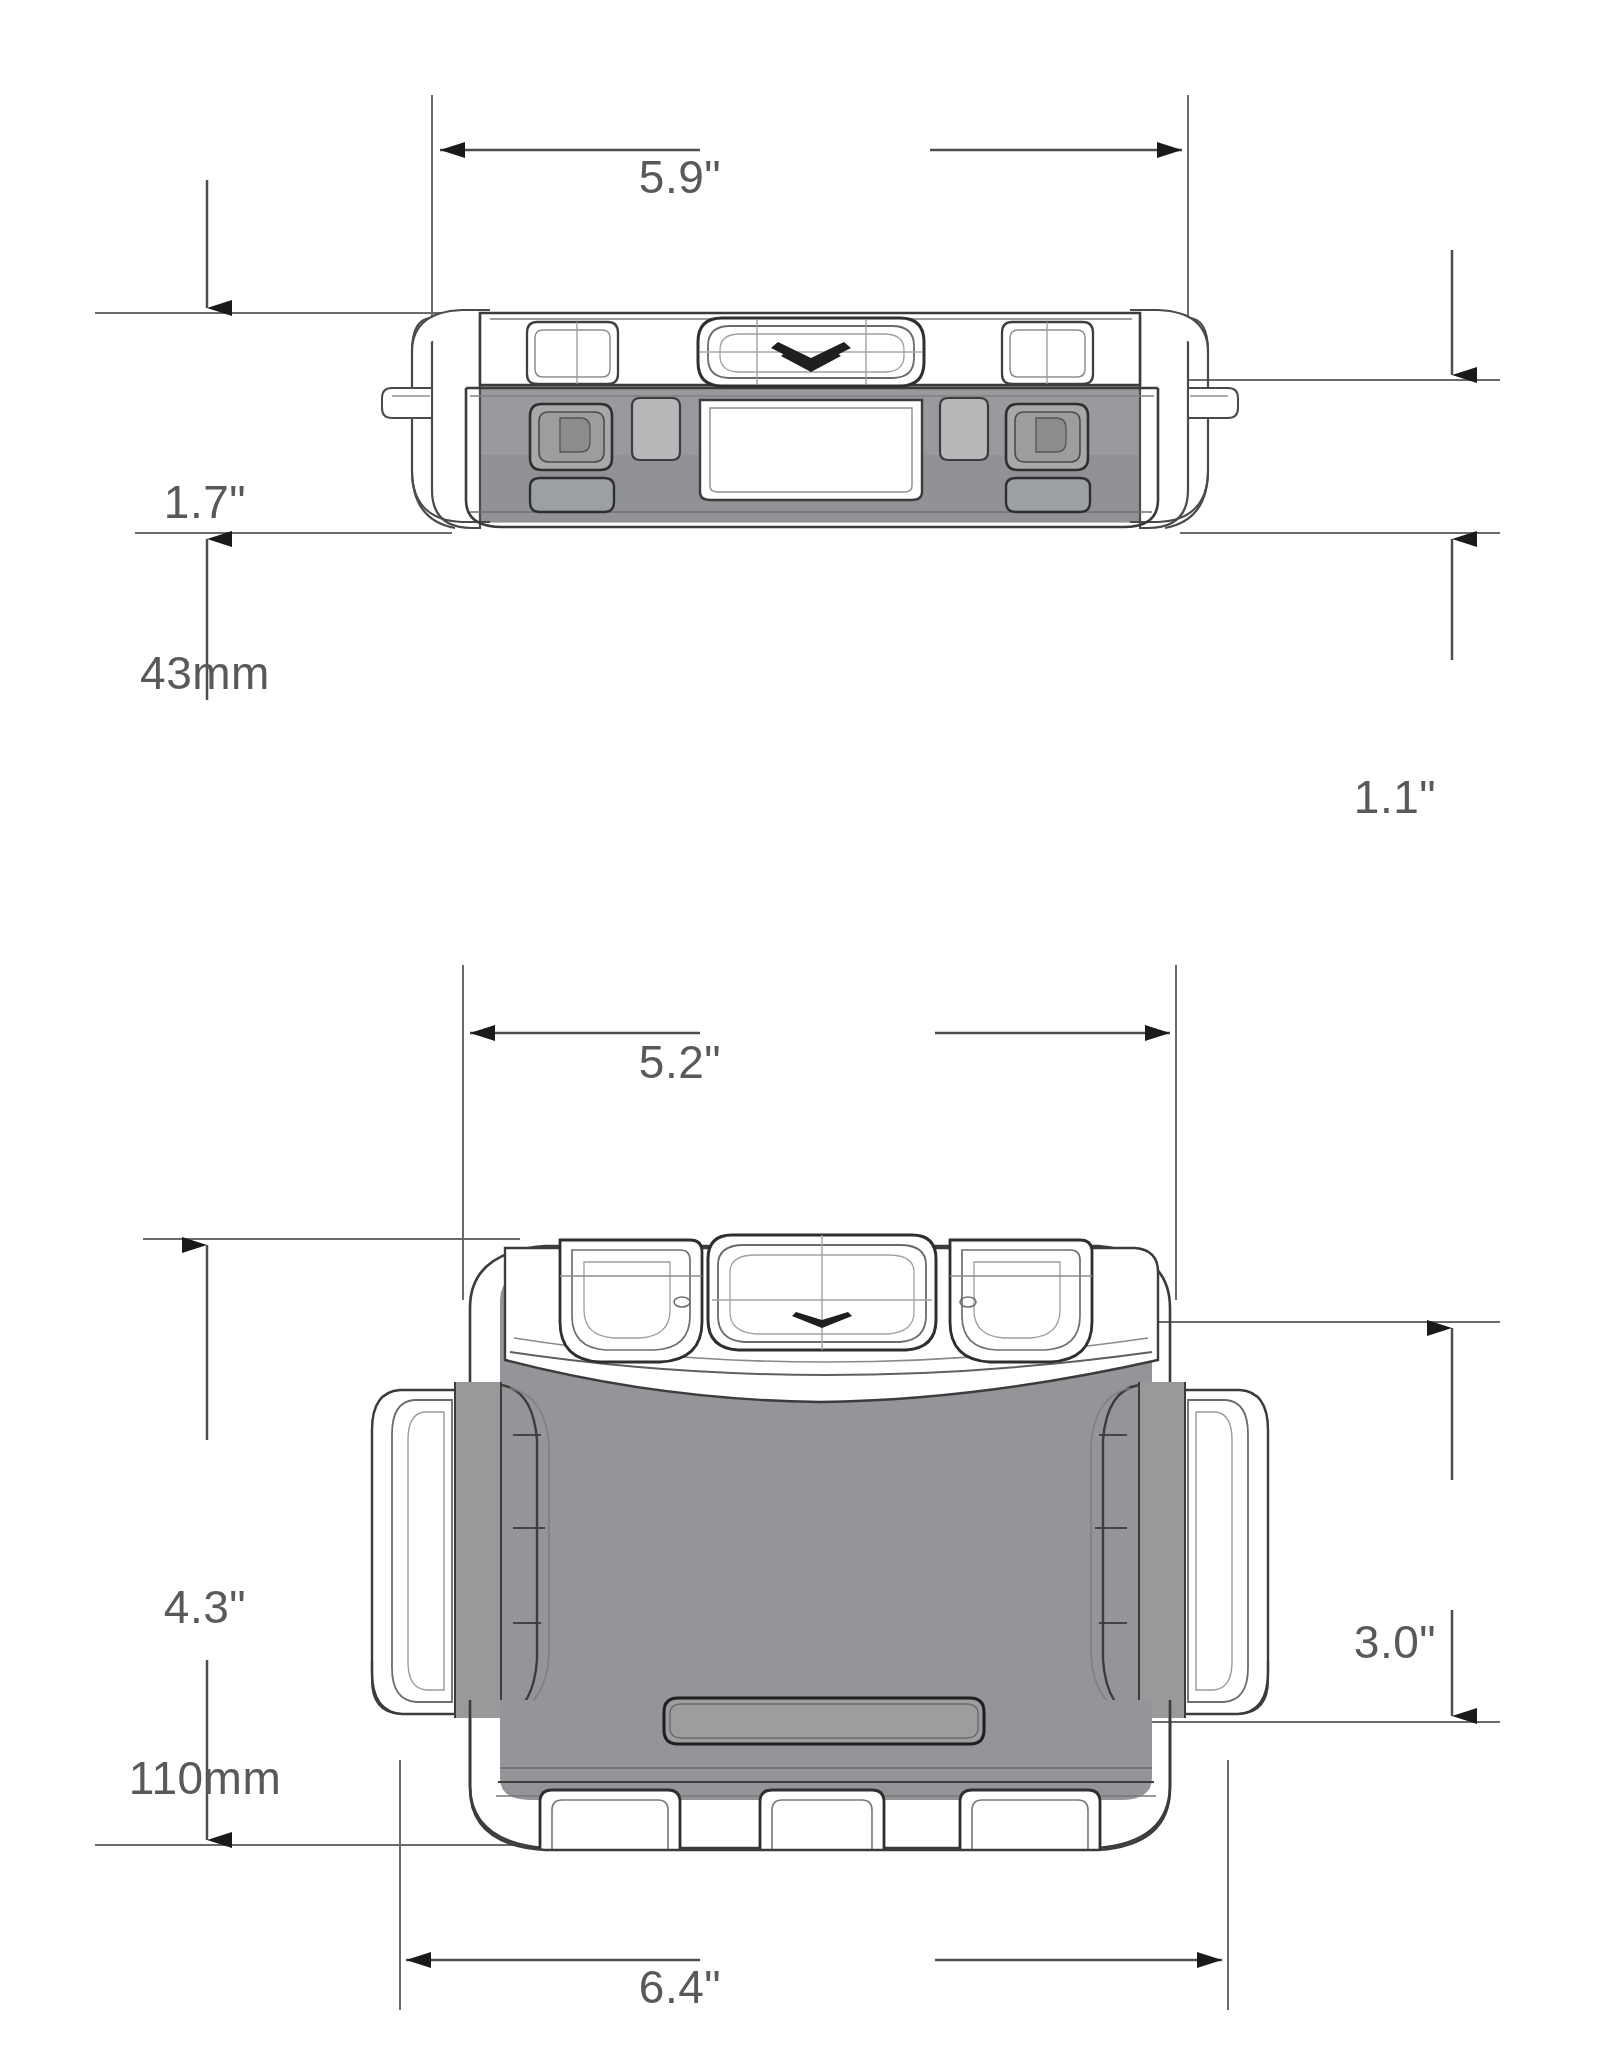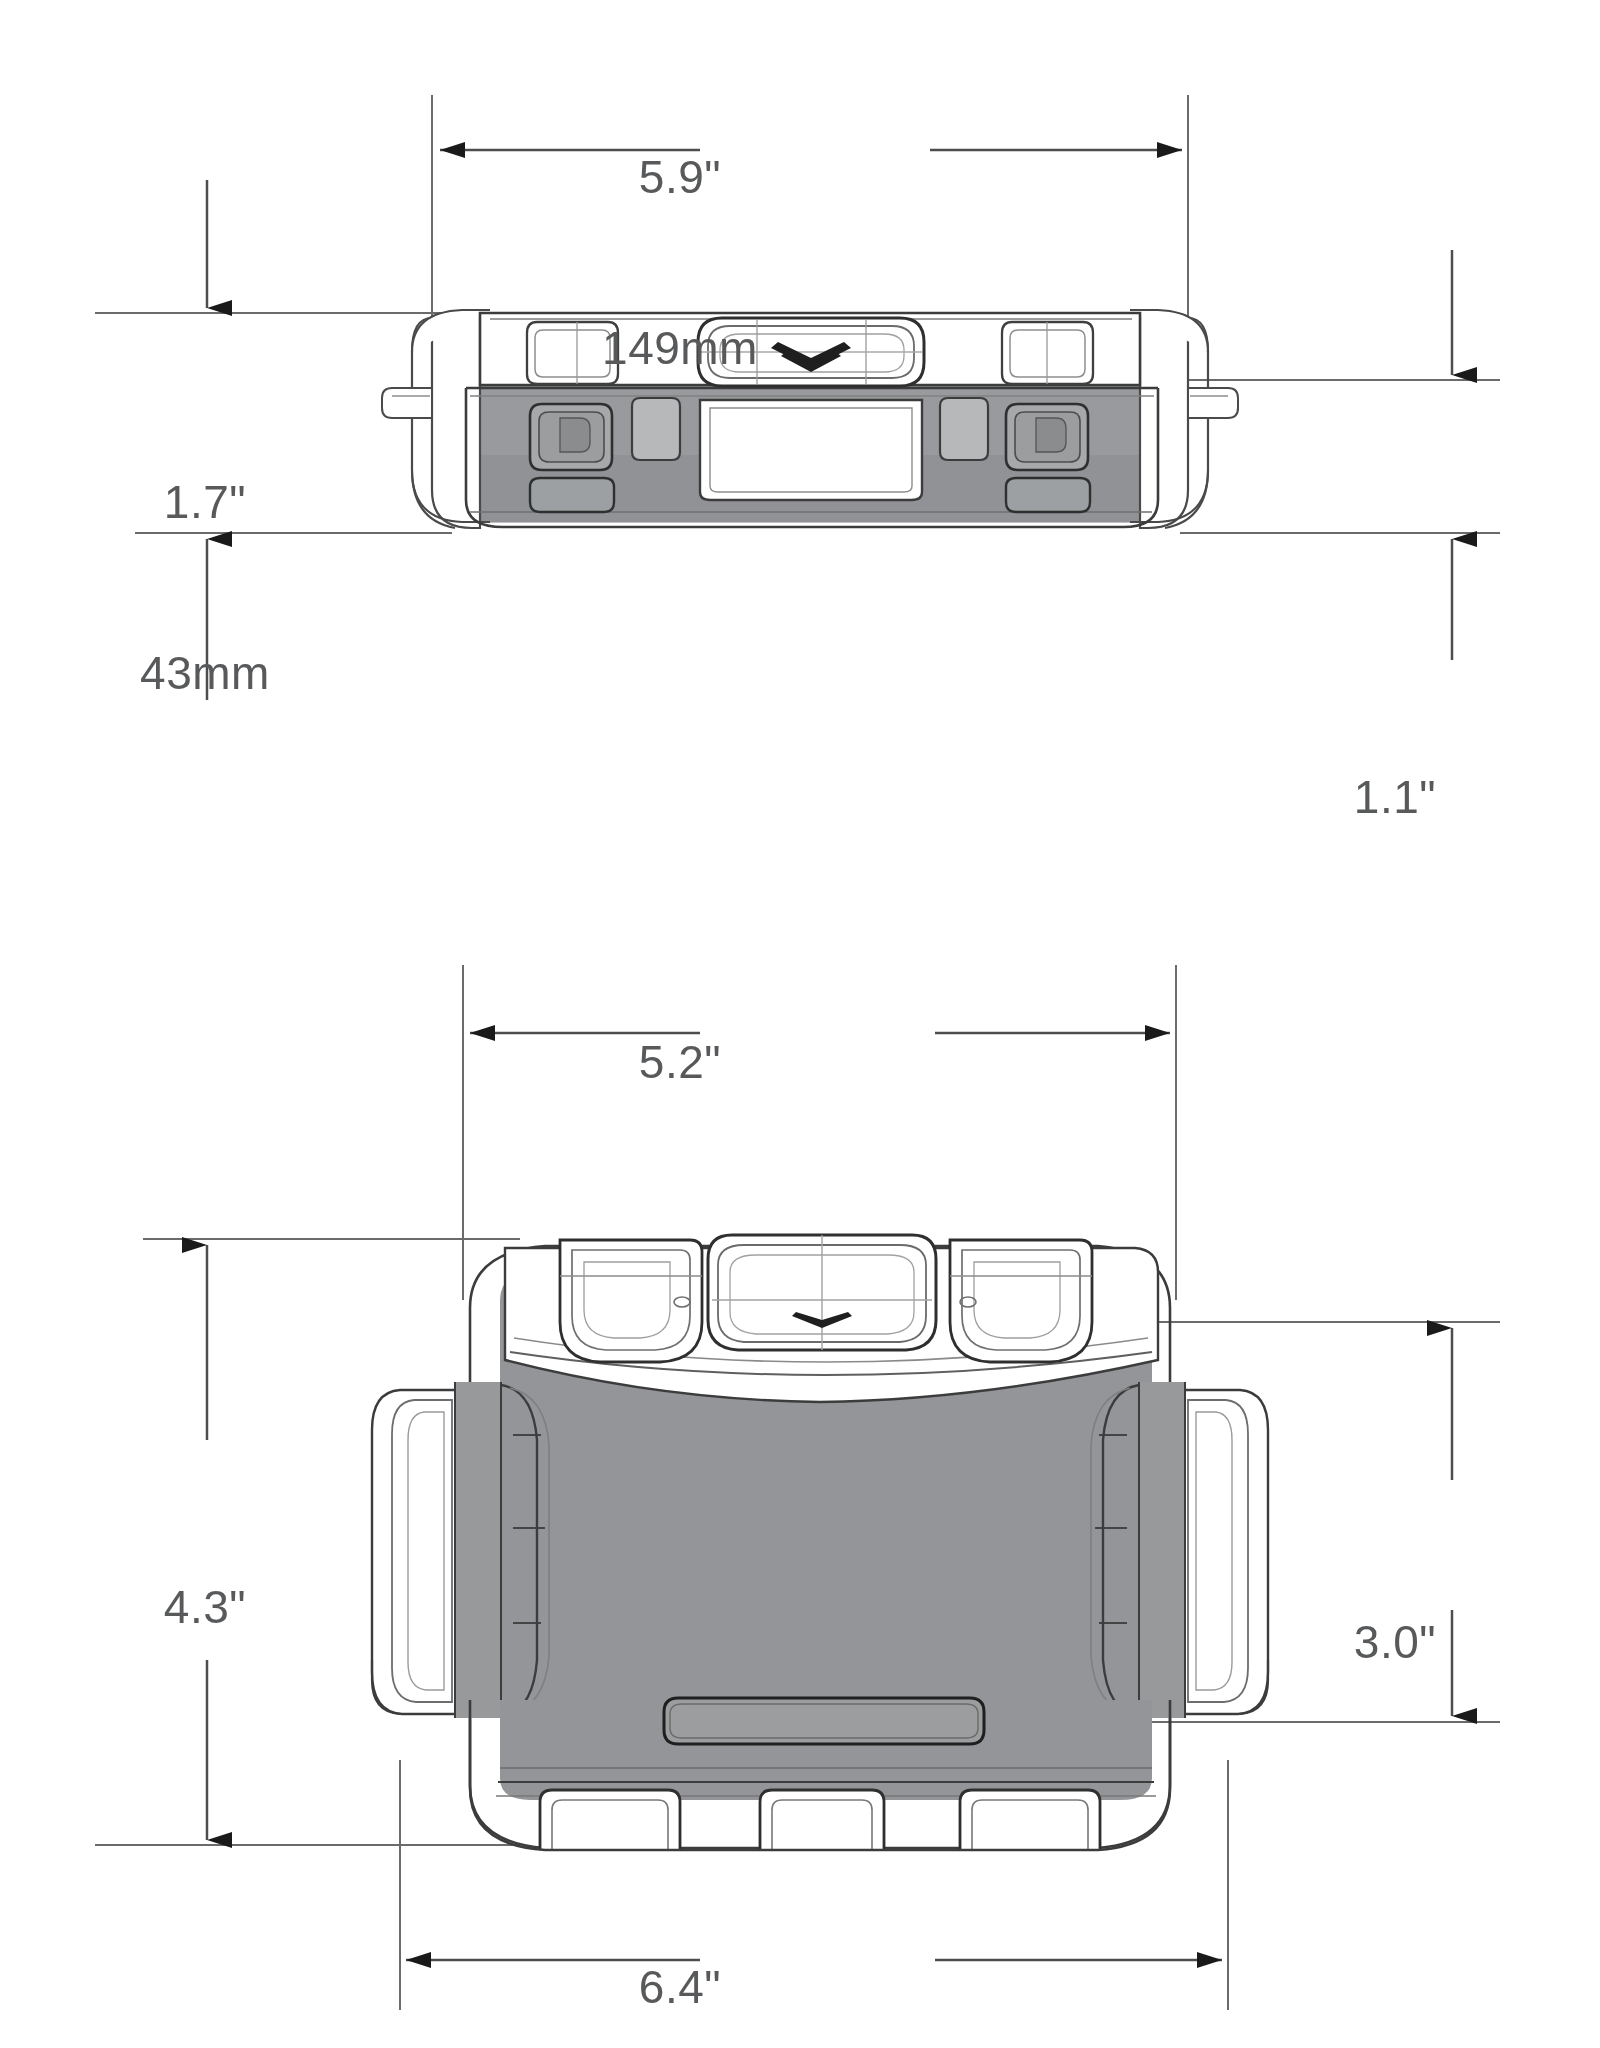--- a/index.html
+++ b/index.html
@@ -321,38 +321,38 @@
 
         <path d="M470,1700 L470,1788 Q470,1845 545,1850 L1098,1850 Q1170,1845 1170,1788 L1170,1700" fill="none" stroke="#3c3c3c" stroke-width="2.6"></path>
         <path d="M400,1714 Q372,1712 372,1680 L372,1660" fill="none" stroke="#3c3c3c" stroke-width="2.2"></path>
         <path d="M1240,1714 Q1268,1712 1268,1680 L1268,1660" fill="none" stroke="#3c3c3c" stroke-width="2.2"></path>
       </g>
     </g>
   </svg>
 
   <div class="dim-text" style="left:560px; top:35px; width:240px;">
     <span>5.9"</span>
-    <span>149mm</span>
   </div>
 
   <div class="dim-text" style="left:85px; top:360px; width:240px;">
     <span>1.7"</span>
     <span>43mm</span>
   </div>
 
   <div class="dim-text" style="left:1275px; top:655px; width:240px;">
     <span>1.1"</span>
   </div>
 
   <div class="dim-text" style="left:560px; top:920px; width:240px;">
     <span>5.2"</span>
   </div>
 
   <div class="dim-text" style="left:85px; top:1465px; width:240px;">
     <span>4.3"</span>
+    <span>110mm</span>
   </div>
 
   <div class="dim-text" style="left:1275px; top:1500px; width:240px;">
     <span>3.0"</span>
   </div>
 
   <div class="dim-text" style="left:560px; top:1845px; width:240px;">
     <span>6.4"</span>
     
   </div>

